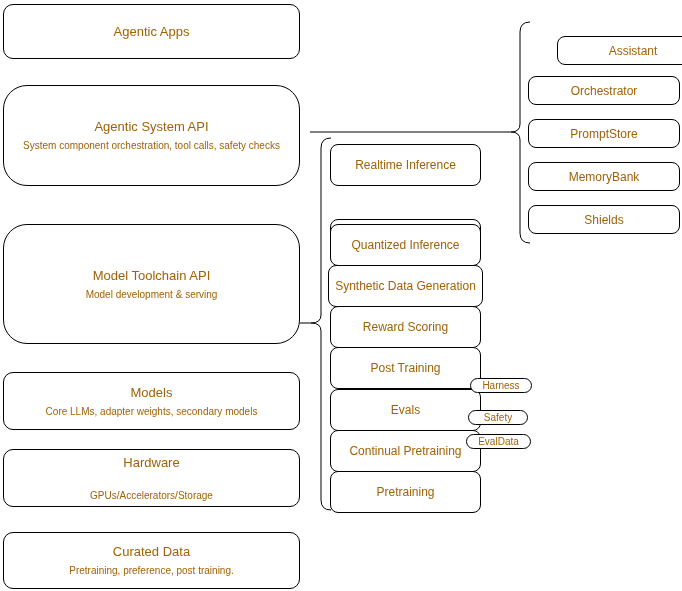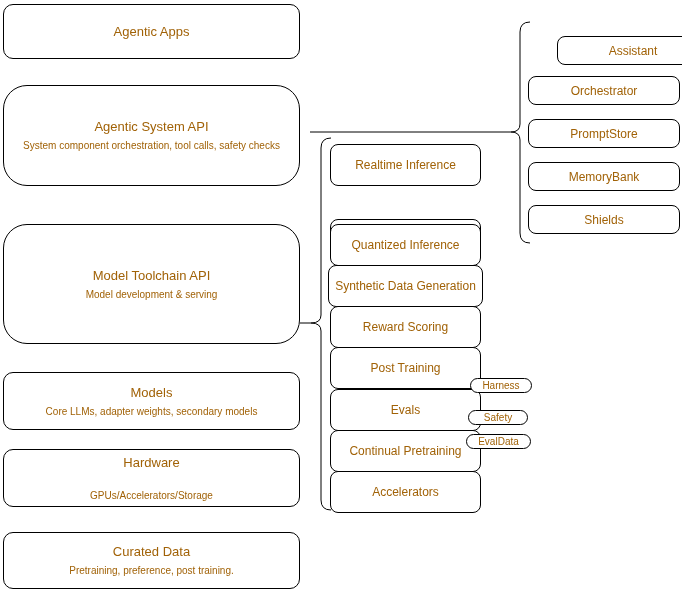--- a/index.html
+++ b/index.html
@@ -131,21 +131,21 @@
   <div class="box mbox" style="top:389px;">
     <span>Evals</span>
   </div>
   <div class="box mbox" style="top:347px;">
     <span>Post Training</span>
   </div>
   <div class="box mbox" style="top:430px;">
     <span>Continual Pretraining</span>
   </div>
   <div class="box mbox" style="top:471px;">
-    <span>Accelerators</span>
+    <span>Pretraining</span>
   </div>
 
   <div class="pill" style="left:470px; top:378px; width:62px; height:15px;">
     <span>Harness</span>
   </div>
   <div class="pill" style="left:466px; top:394px; width:65px; height:15px;margin-top:40px;">
     <span>EvalData</span>
   </div>
   <div class="pill" style="left:468px; top:410px; width:60px; height:15px;">
     <span>Safety</span>

